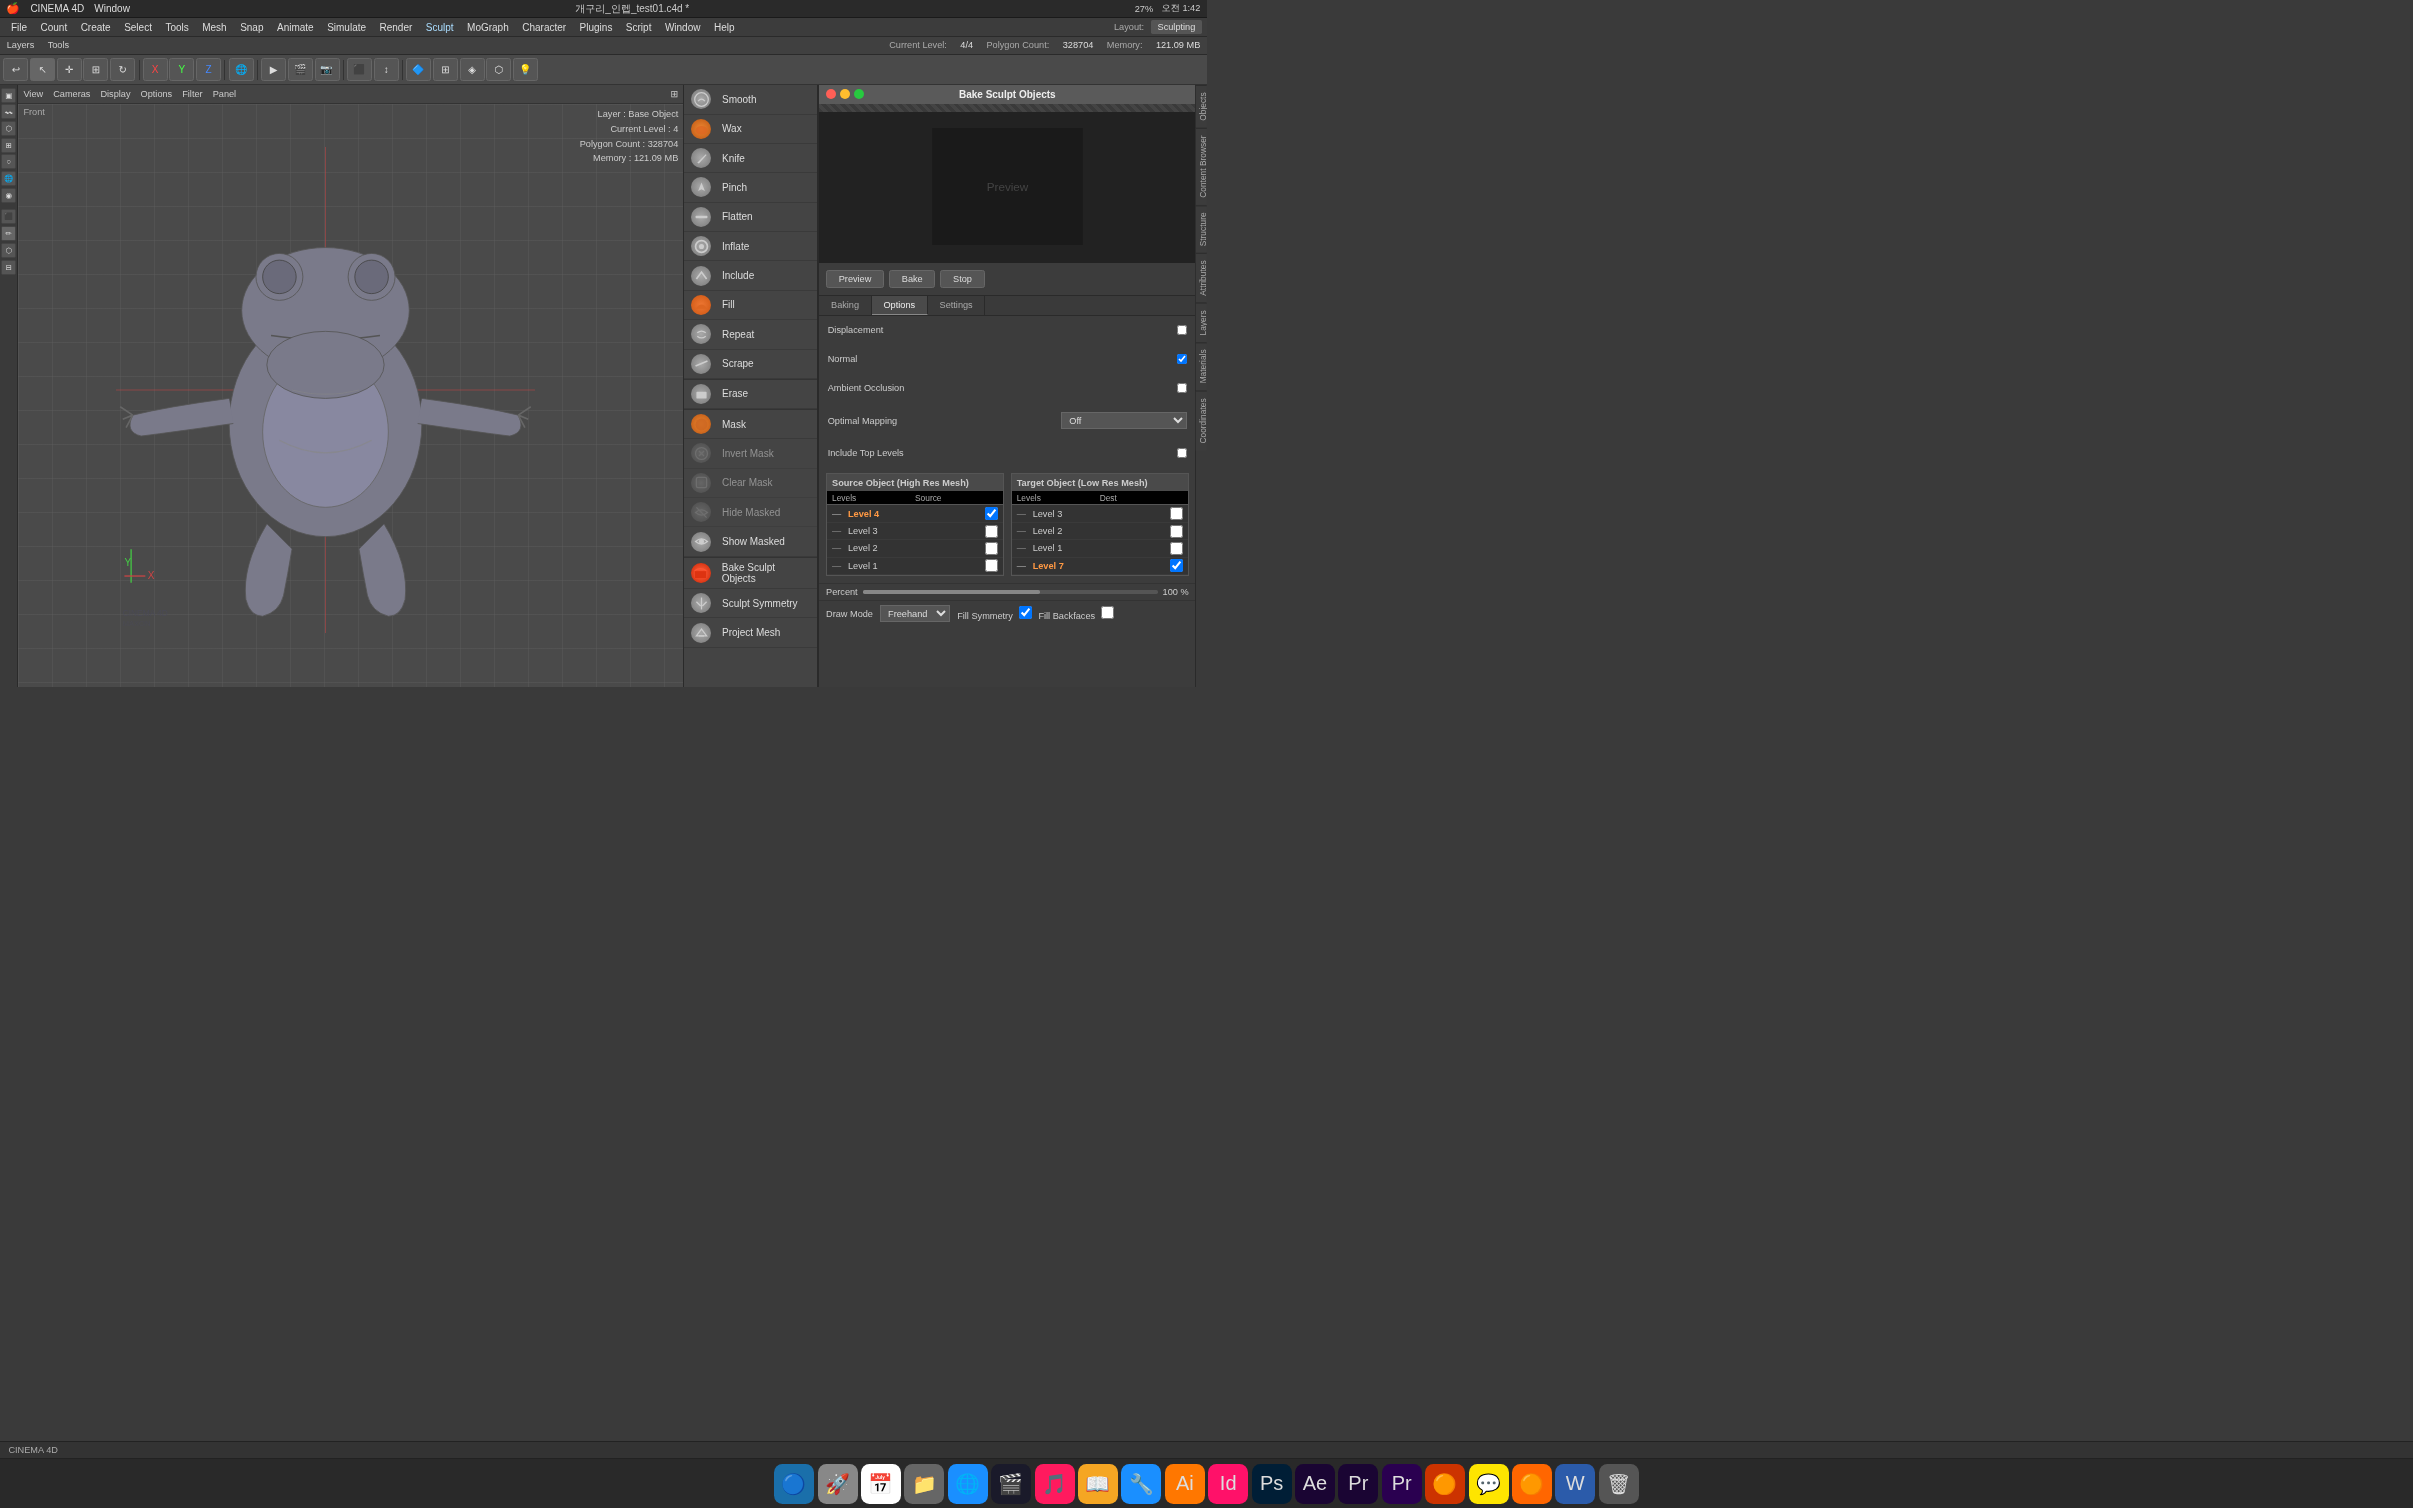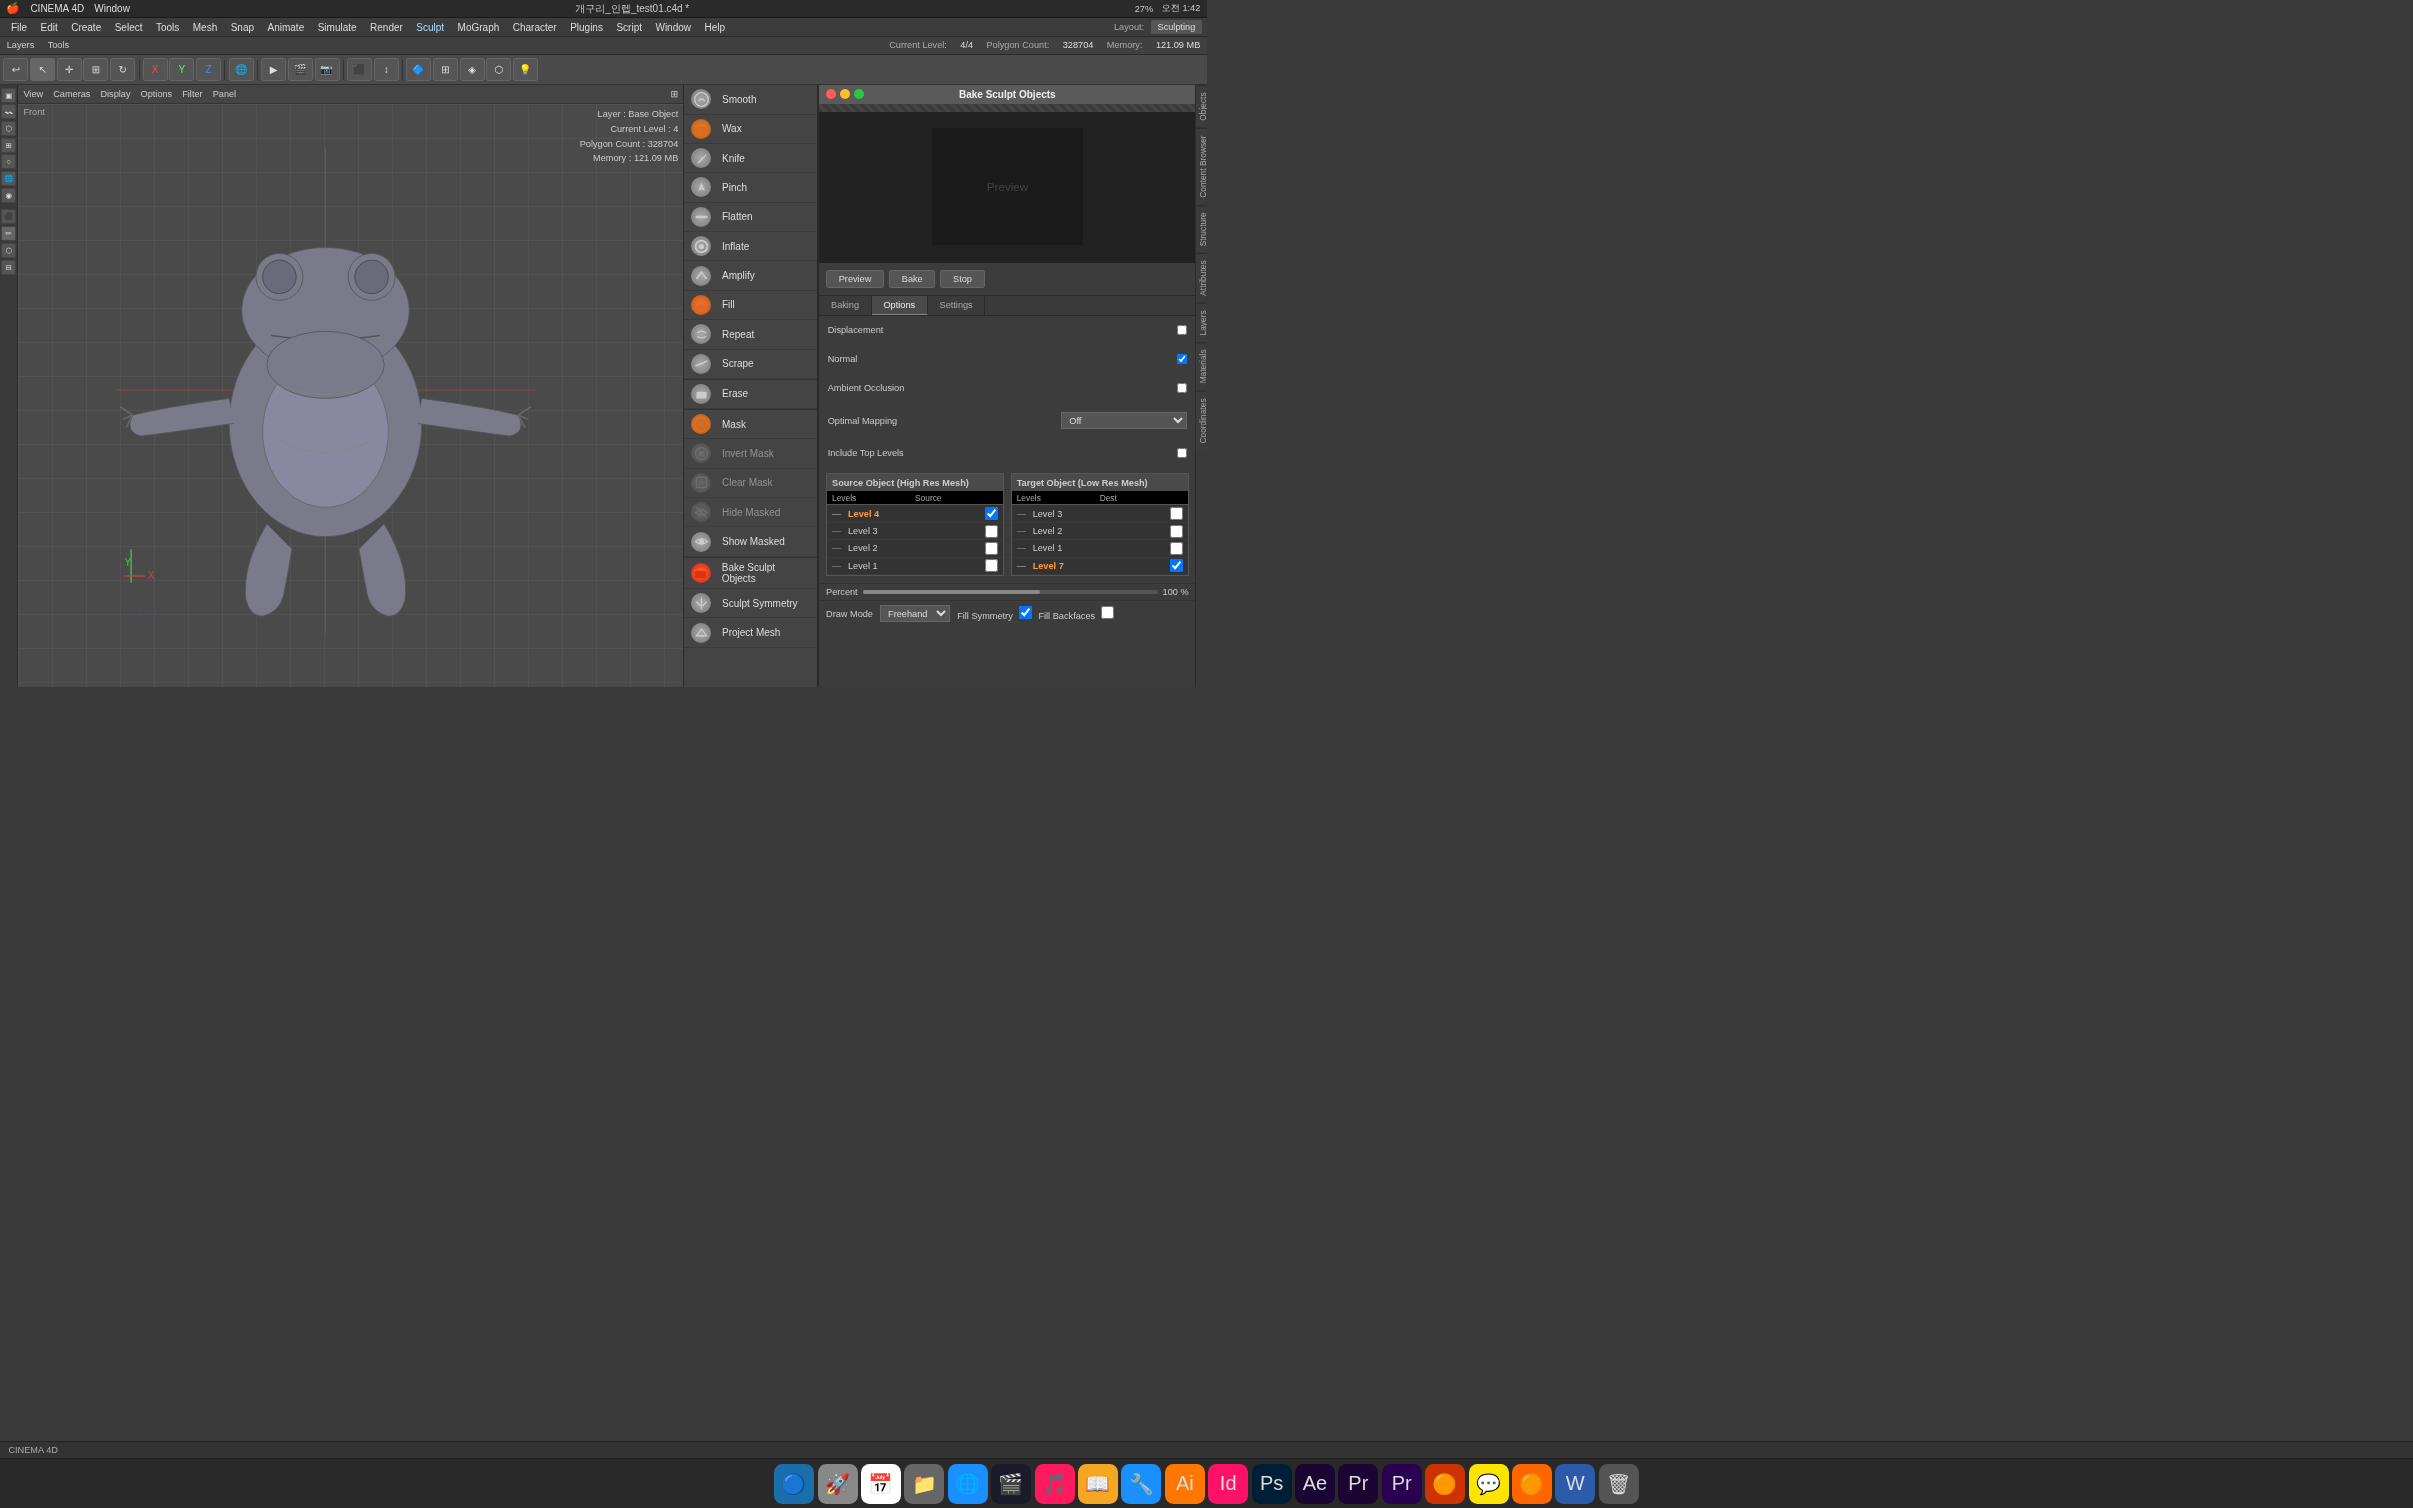--- a/index.html
+++ b/index.html
@@ -446,21 +446,21 @@
   </div>
   <div style="font-size:10px;color:#ccc;">개구리_인렙_test01.c4d *</div>
   <div class="mac-titlebar-right">
     <span>27%</span>
     <span>오전 1:42</span>
   </div>
 </div>
 
 <div class="app-menubar">
   <span class="menu-item">File</span>
-  <span class="menu-item">Edit</span>
+  <span class="menu-item">Count</span>
   <span class="menu-item">Create</span>
   <span class="menu-item">Select</span>
   <span class="menu-item">Tools</span>
   <span class="menu-item">Mesh</span>
   <span class="menu-item">Snap</span>
   <span class="menu-item">Animate</span>
   <span class="menu-item">Simulate</span>
   <span class="menu-item">Render</span>
   <span class="menu-item" style="color:#aaddff;">Sculpt</span>
   <span class="menu-item">MoGraph</span>
@@ -660,21 +660,21 @@
       </div>
       <span class="sculpt-tool-label">Inflate</span>
     </div>
 
     <div class="sculpt-tool-item">
       <div class="sculpt-tool-icon" style="background:radial-gradient(circle, #aaa, #777);">
         <svg width="17" height="17" viewBox="0 0 20 20">
             <path d="M4 14 L10 6 L16 14" fill="none" stroke="#ccc" stroke-width="2"></path>
           </svg>
       </div>
-      <span class="sculpt-tool-label">Amplify</span>
+      <span class="sculpt-tool-label">Include</span>
     </div>
 
     <div class="sculpt-tool-item">
       <div class="sculpt-tool-icon" style="background:radial-gradient(circle, #ee7733, #cc5511);">
         <svg width="17" height="17" viewBox="0 0 20 20">
             <path d="M3 15 Q10 5 17 15 Z" fill="#dd6622"></path>
           </svg>
       </div>
       <span class="sculpt-tool-label">Fill</span>
     </div>

